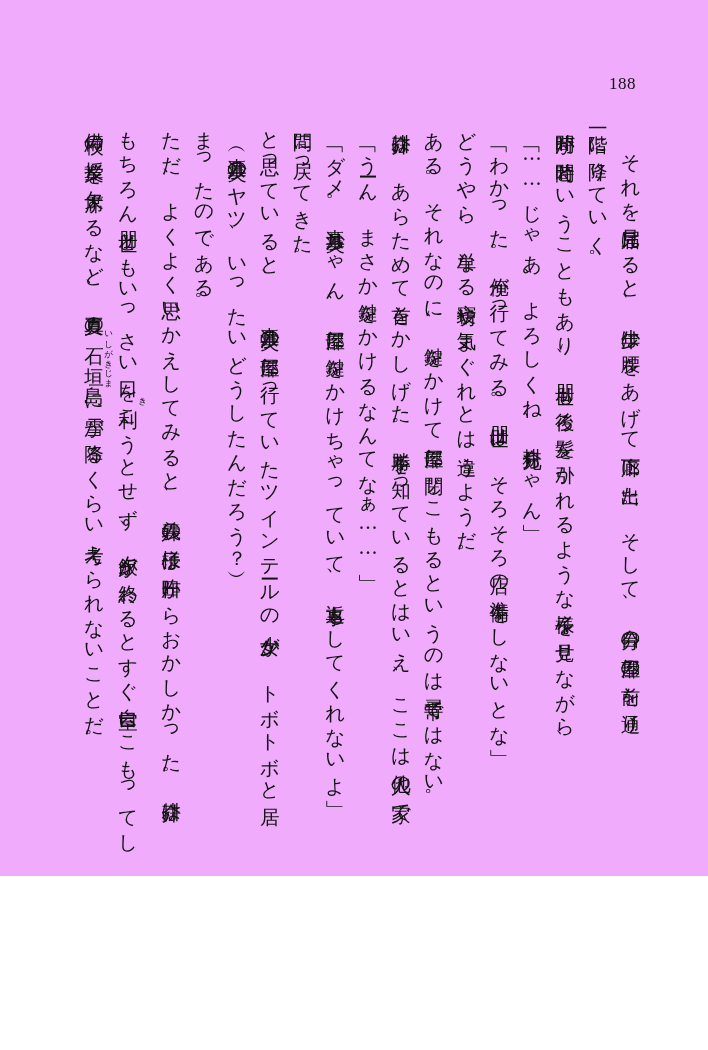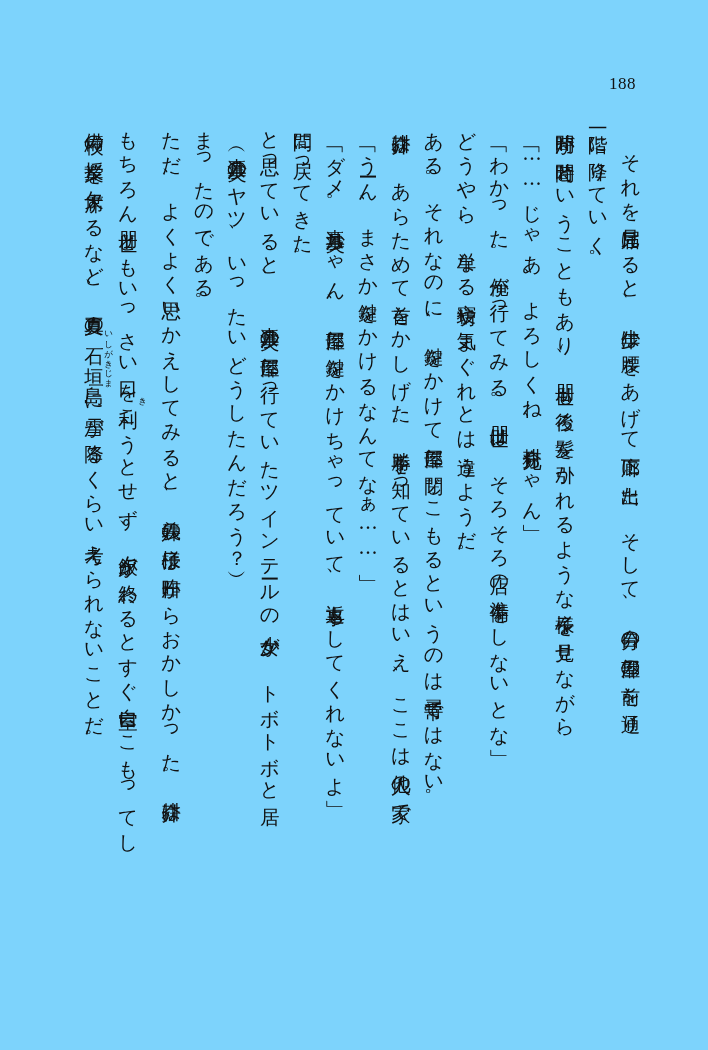--- a/index.html
+++ b/index.html
@@ -3,22 +3,22 @@
 <meta charset="utf-8">
 <style>
   html, body {
     margin: 0;
     padding: 0;
     background: #ffffff;
   }
   .page {
     position: relative;
     width: 708px;
-    height: 1050px;
-    background: #7dd3fc;
+    height: 876px;
+    background: #f0abfc;
     overflow: hidden;
     font-family: "DejaVu Serif", serif;
     color: #0f0f0f;
   }
   .page-number {
     position: absolute;
     top: 74px;
     right: 72px;
     font-family: "Liberation Serif", serif;
     font-size: 17px;

